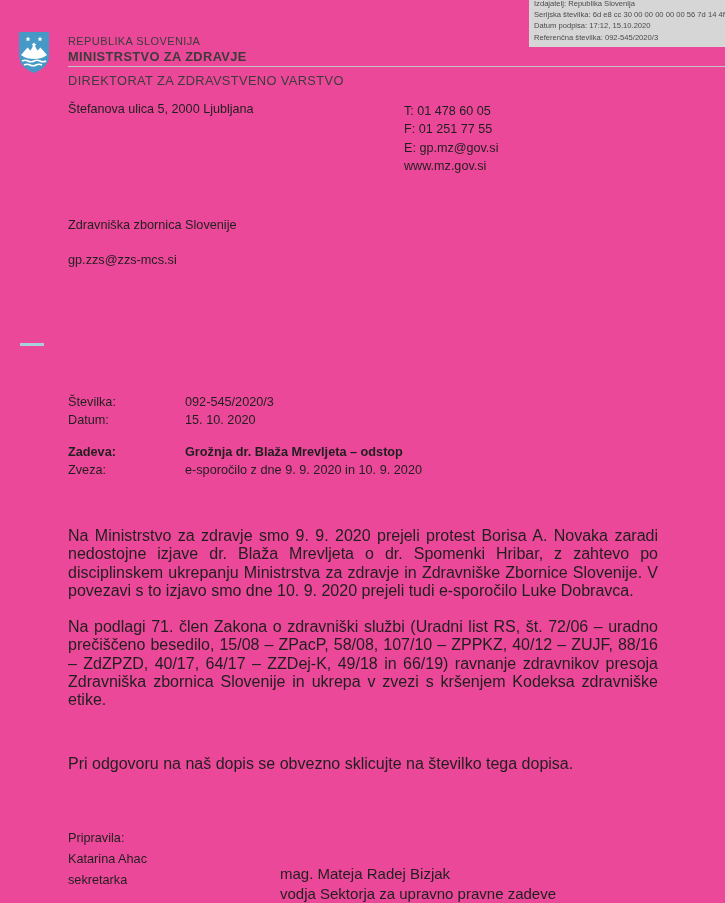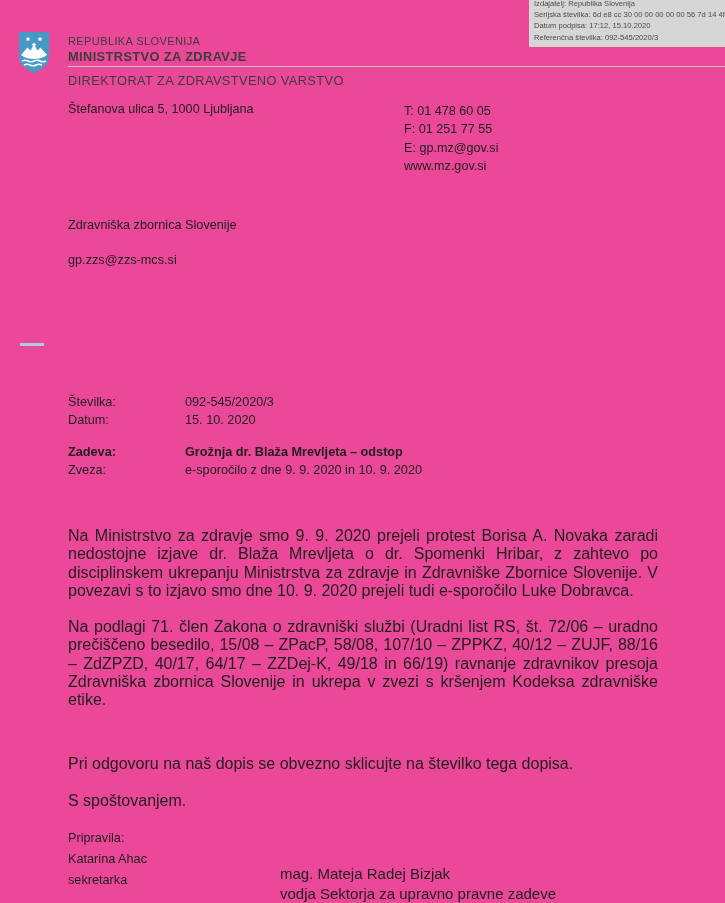--- a/index.html
+++ b/index.html
@@ -75,21 +75,21 @@
     <path fill="#ffffff" d="M5 24 L11.5 16.5 L14.5 19.5 L18 13.5 L21.5 19.5 L24.5 16.5 L31 24 C27 27 22.5 28 18 28 C13.5 28 9 27 5 24 Z"></path>
 
     <path fill="none" stroke="#ffffff" stroke-width="1.6" d="M6 30 Q9 28.4 12 30 T18 30 T24 30 T30 30"></path>
     <path fill="none" stroke="#ffffff" stroke-width="1.6" d="M8 34 Q11 32.4 14 34 T20 34 T26 34"></path>
   </svg>
 
   <div class="hdr-country">REPUBLIKA SLOVENIJA</div>
   <div class="hdr-ministry">MINISTRSTVO ZA ZDRAVJE</div>
   <div class="hdr-rule"></div>
   <div class="hdr-directorate">DIREKTORAT ZA ZDRAVSTVENO VARSTVO</div>
-  <div class="hdr-address">Štefanova ulica 5, 1000 Ljubljana</div>
+  <div class="hdr-address">Štefanova ulica 5, 2000 Ljubljana</div>
   <div class="hdr-contacts">
     <div>T: 01 478 60 05</div>
     <div>F: 01 251 77 55</div>
     <div>E: gp.mz@gov.si</div>
     <div>www.mz.gov.si</div>
   </div>
 
   <div class="rcp-name">Zdravniška zbornica Slovenije</div>
   <div class="rcp-email">gp.zzs@zzs-mcs.si</div>
 
@@ -110,21 +110,20 @@
     </div>
     <div class="refrow">
       <span class="lbl">Zveza:</span>
       <span>e-sporočilo z dne 9. 9. 2020 in 10. 9. 2020</span>
     </div>
   </div>
 
   <p class="body-p p1">Na Ministrstvo za zdravje smo 9. 9. 2020 prejeli protest Borisa A. Novaka zaradi nedostojne izjave dr. Blaža Mrevljeta o dr. Spomenki Hribar, z zahtevo po disciplinskem ukrepanju Ministrstva za zdravje in Zdravniške Zbornice Slovenije. V povezavi s to izjavo smo dne 10. 9. 2020 prejeli tudi e-sporočilo Luke Dobravca.</p>
   <p class="body-p p2">Na podlagi 71. člen Zakona o zdravniški službi (Uradni list RS, št. 72/06 – uradno prečiščeno besedilo, 15/08 – ZPacP, 58/08, 107/10 – ZPPKZ, 40/12 – ZUJF, 88/16 – ZdZPZD, 40/17, 64/17 – ZZDej-K, 49/18 in 66/19) ravnanje zdravnikov presoja Zdravniška zbornica Slovenije in ukrepa v zvezi s kršenjem Kodeksa zdravniške etike.</p>
   <p class="body-p p4">Pri odgovoru na naš dopis se obvezno sklicujte na številko tega dopisa.</p>
-  <p class="body-p closing">S spoštovanjem.</p>
 
   <div class="sig-left">
     <div>Pripravila:</div>
     <div>Katarina Ahac</div>
     <div>sekretarka</div>
   </div>
   <div class="sig-right">
     <div>mag. Mateja Radej Bizjak</div>
     <div>vodja Sektorja za upravno pravne zadeve</div>
   </div>

